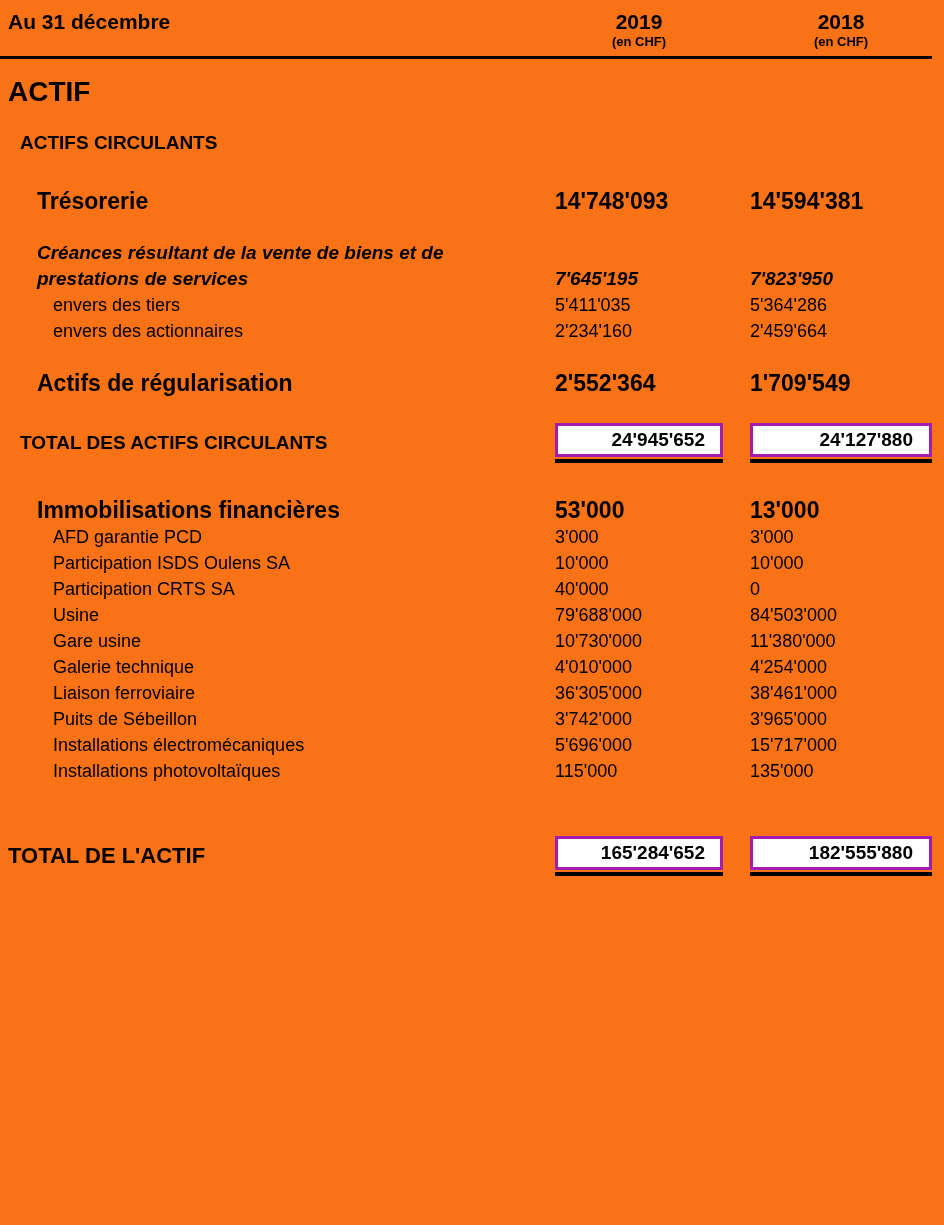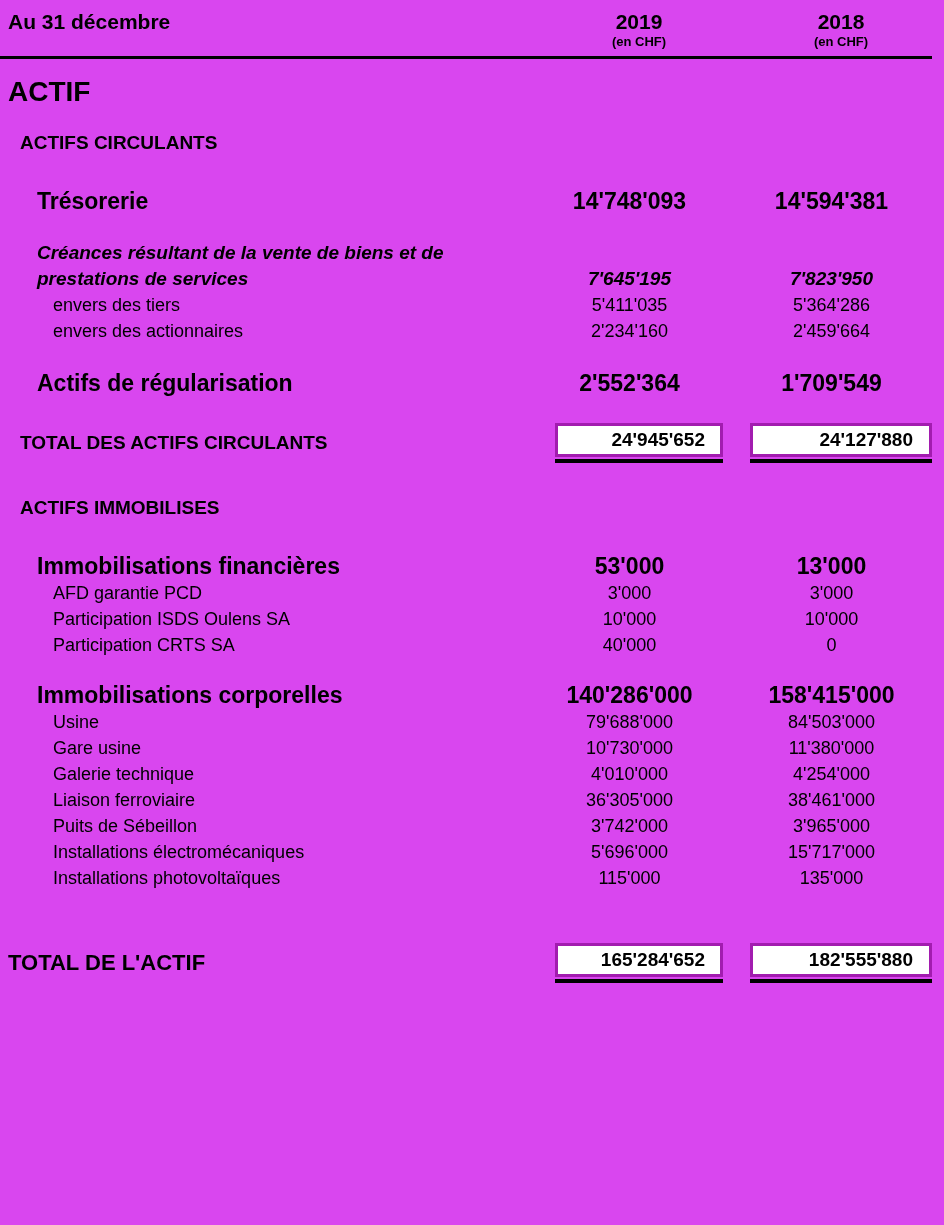--- a/index.html
+++ b/index.html
@@ -1,34 +1,34 @@
 <!DOCTYPE html>
 <html><head>
 <meta charset="utf-8">
 <style>
   html,body { margin:0; padding:0; background:#ffffff; }
   .page {
     position:relative;
     width:944px; height:1225px;
-    background:#d946ef;
+    background:#f97316;
     color:#000;
     font-family:"Liberation Sans", sans-serif;
     overflow:hidden;
     box-sizing:border-box;
   }
   .content { margin:0 12px 0 8px; }
 
   
   .row {
     display:grid;
     grid-template-columns:1fr 168px 182px;
     column-gap:27px;
     align-items:baseline;
   }
-  .val { text-align:center; padding-right:19px; white-space:nowrap; }
+  .val { text-align:left; padding-right:19px; white-space:nowrap; }
 
   
   .hdr-row { padding-top:10px; align-items:start; }
   .doc-title { font-size:21px; font-weight:bold; }
   .year-cell { text-align:center; }
   .year { font-size:21px; font-weight:bold; line-height:24px; }
   .unit { font-size:13px; font-weight:bold; line-height:16px; }
   .top-rule { border:none; border-top:3px solid #000; margin:6px 12px 0 0; }
 
   
@@ -141,25 +141,20 @@
     <div class="row total mt-total">
       <div class="lbl">TOTAL DES ACTIFS CIRCULANTS</div>
       <div class="c1 box-wrap">
         <div class="box">24'945'652</div>
       </div>
       <div class="c2 box-wrap">
         <div class="box">24'127'880</div>
       </div>
     </div>
 
-    <div class="row subsection mt-lg">
-      <div class="lbl">ACTIFS IMMOBILISES</div>
-        <div></div>
-        <div></div>
-    </div>
 
     <div class="row cat mt-lg">
       <div class="lbl">Immobilisations financières</div>
       <div class="val">53'000</div>
       <div class="val">13'000</div>
     </div>
 
     <div class="row item">
       <div class="lbl">AFD garantie PCD</div>
       <div class="val">3'000</div>
@@ -171,25 +166,20 @@
       <div class="val">10'000</div>
       <div class="val">10'000</div>
     </div>
 
     <div class="row item">
       <div class="lbl">Participation CRTS SA</div>
       <div class="val">40'000</div>
       <div class="val">0</div>
     </div>
 
-    <div class="row cat mt-sm">
-      <div class="lbl">Immobilisations corporelles</div>
-      <div class="val">140'286'000</div>
-      <div class="val">158'415'000</div>
-    </div>
 
     <div class="row item">
       <div class="lbl">Usine</div>
       <div class="val">79'688'000</div>
       <div class="val">84'503'000</div>
     </div>
 
     <div class="row item">
       <div class="lbl">Gare usine</div>
       <div class="val">10'730'000</div>

